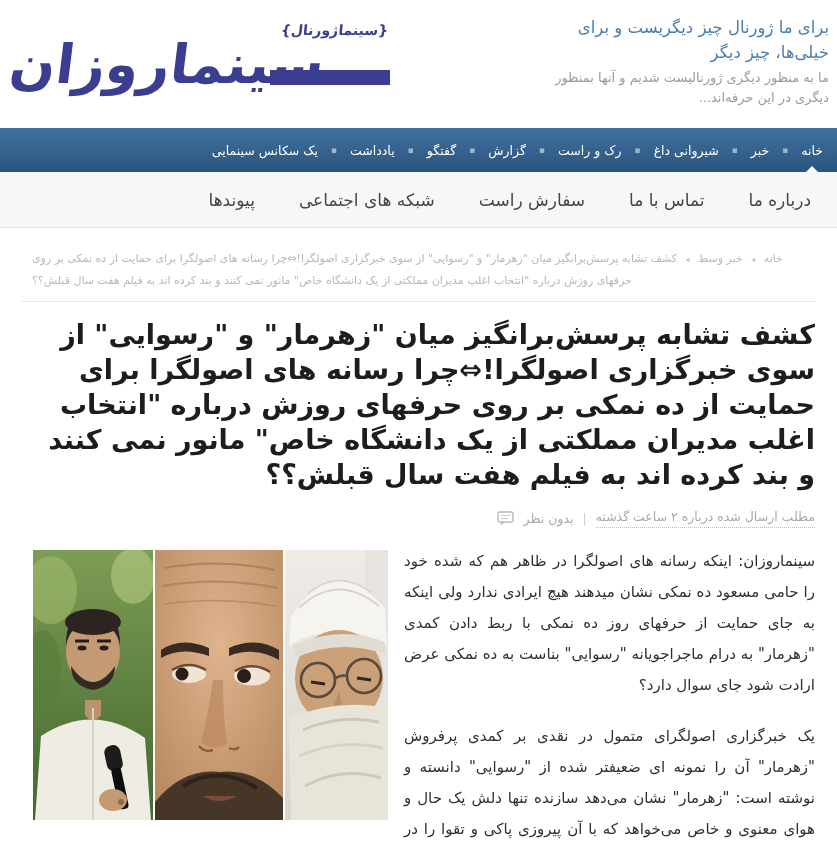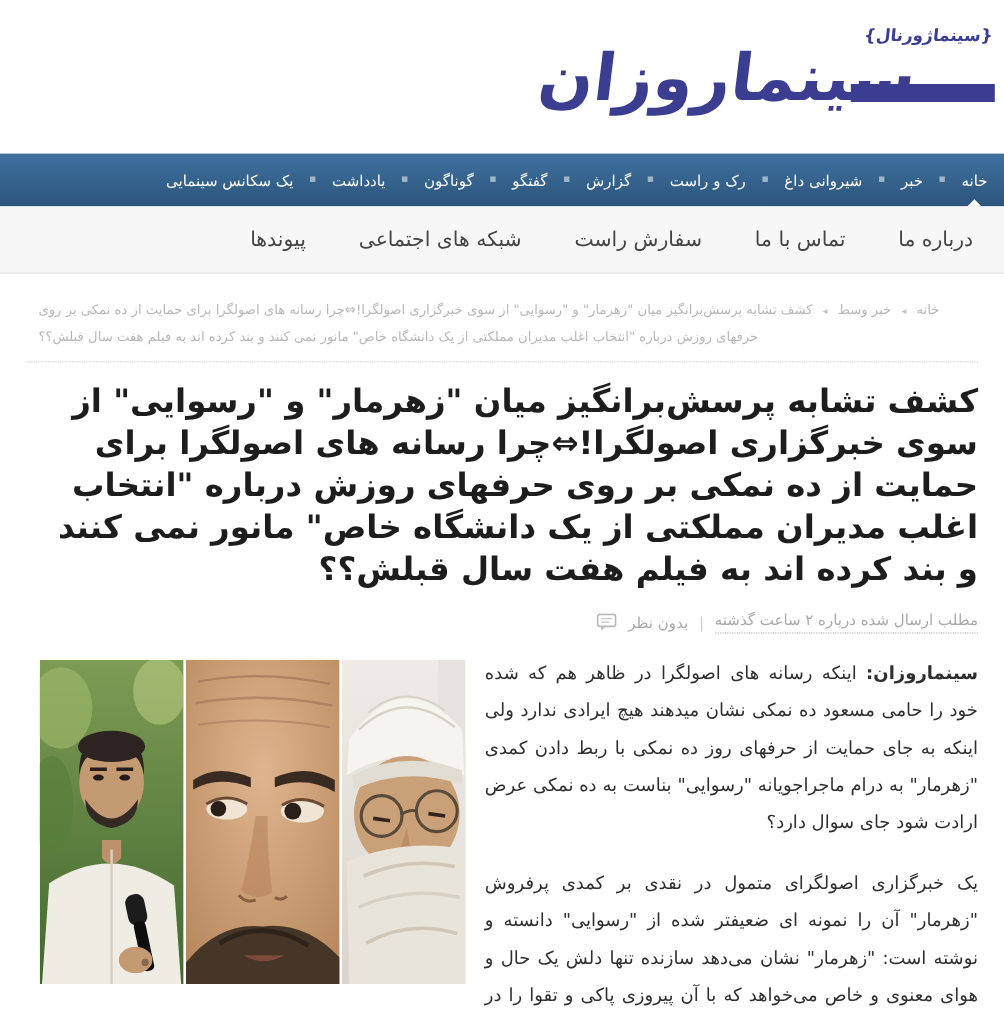--- a/index.html
+++ b/index.html
@@ -112,45 +112,48 @@
   .comments-link { cursor:pointer; }
   .comment-icon { margin-right:10px; display:inline-flex; cursor:pointer; }
 
   .body-row { display:flex; align-items:flex-start; margin-top:18px; }
   .text-col {
     flex:1; margin-left:16px;
     font-size:15px; line-height:31px;
     color:#2f2f2f; text-align:justify;
   }
   .text-col p { margin:0 0 20px; }
-  .lead { font-weight:bold; }
+  .lead { font-weight:normal; }
 
   .figure { width:355px; height:270px; flex-shrink:0; margin:4px 0 0; }
   .figure svg { display:block; }
 </style>
 </head>
 <body>
 
 <div class="header">
+  <div class="tagline">
+    <div class="tagline-primary">برای ما ژورنال چیز دیگریست و برای خیلی‌ها، چیز دیگر</div>
+    <div class="tagline-secondary">ما به منظور دیگری ژورنالیست شدیم و آنها بمنظور دیگری در این حرفه‌اند...</div>
+  </div>
   <div class="logo">
     <span class="logo-small">{سینماژورنال}</span>
     <span class="logo-bar"></span>
     <span class="logo-main">سینماروزان</span>
   </div>
 </div>
 
 <div class="navbar">
   <ul class="nav-list">
     <li class="nav-item active">خانه</li>
     <li class="nav-item">خبر</li>
     <li class="nav-item">شیروانی داغ</li>
     <li class="nav-item">رک و راست</li>
     <li class="nav-item">گزارش</li>
     <li class="nav-item">گفتگو</li>
-    <li class="nav-item">گوناگون</li>
     <li class="nav-item">یادداشت</li>
     <li class="nav-item">یک سکانس سینمایی</li>
   </ul>
 </div>
 
 <div class="subnav">
   <span class="subnav-item">درباره ما</span>
   <span class="subnav-item">تماس با ما</span>
   <span class="subnav-item">سفارش راست</span>
   <span class="subnav-item">شبکه های اجتماعی</span>

